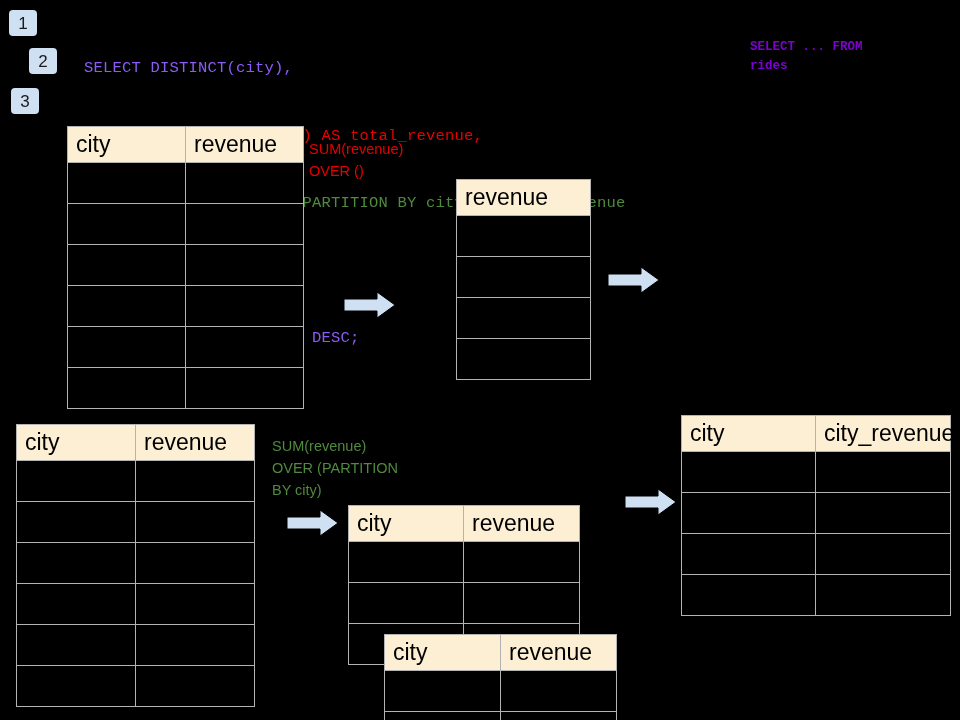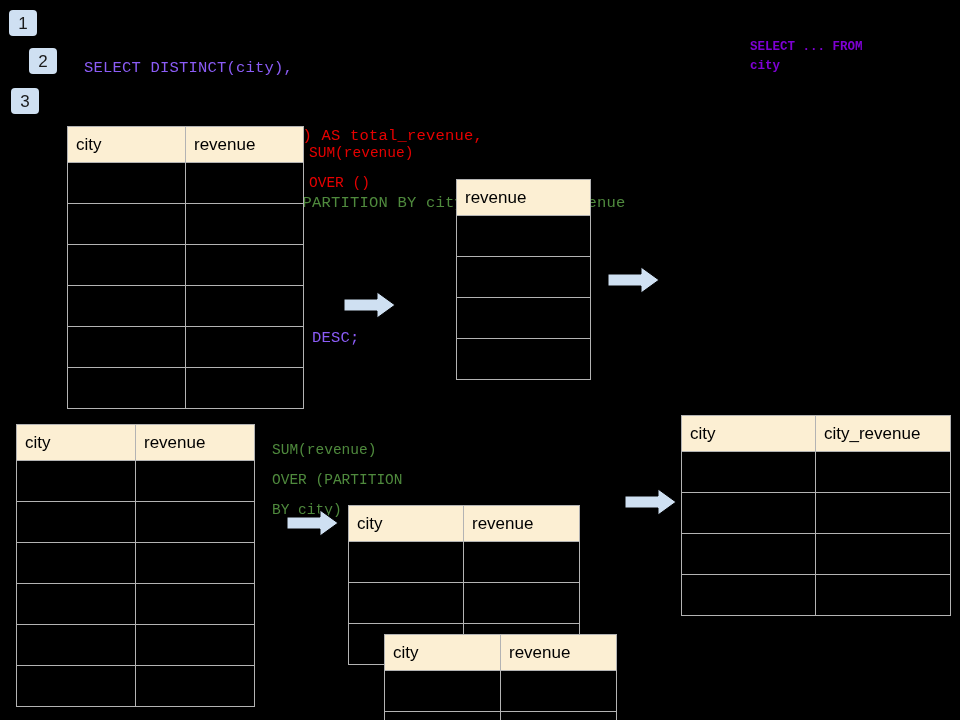--- a/index.html
+++ b/index.html
@@ -42,23 +42,23 @@
     letter-spacing: 0.2px;
   }
   .sql-line { white-space: pre; }
   .c-violet { color: #8b5cf6; }
   .c-red    { color: #e60000; }
   .c-green  { color: #4f8a3d; }
 
   
   .anno {
     position: absolute;
-    font-family: Liberation Mono, monospace;
+    font-family: Liberation Sans, sans-serif;
     font-size: 14.5px;
-    line-height: 30px;
+    line-height: 22px;
     white-space: pre;
   }
   .anno-small {
     position: absolute;
     font-family: "Liberation Mono", monospace;
     font-size: 12.5px;
     font-weight: bold;
     line-height: 19px;
     white-space: pre;
     color: #7f00d4;
@@ -74,21 +74,21 @@
   .tbl th, .tbl td {
     border: 1px solid #b3b3b3;
     padding: 0;
     margin: 0;
   }
   .tbl th {
     background: #fcefd3;
     color: #000000;
     font-family: "Liberation Sans", sans-serif;
     font-weight: normal;
-    font-size: 17px;
+    font-size: 23px;
     text-align: left;
     padding: 4px 8px;
     height: 36px;
     vertical-align: middle;
   }
   .tbl td {
     background: #000000;
     height: 41px;
   }
 
@@ -113,21 +113,21 @@
 
 <div class="sql" style="left:84px; top:12px;">
   <div class="sql-line c-violet">SELECT DISTINCT(city),</div>
   <div class="sql-line c-red">    SUM(revenue) OVER () AS total_revenue,</div>
   <div class="sql-line c-green">    SUM(revenue) OVER (PARTITION BY city) as city_revenue</div>
   <div class="sql-line c-violet">  FROM rides</div>
   <div class="sql-line c-violet">  ORDER by city_revenue DESC;</div>
 </div>
 
 <div class="anno-small" style="left:750px; top:38px;">SELECT ... FROM
-city</div>
+rides</div>
 
 <div class="anno c-red" style="left:309px; top:138px;">SUM(revenue)
 OVER ()</div>
 
 <div class="anno c-green" style="left:272px; top:435px;">SUM(revenue)
 OVER (PARTITION
 BY city)</div>
 
 <table class="tbl" style="left:67px; top:126px; width:236px;">
   <colgroup>

